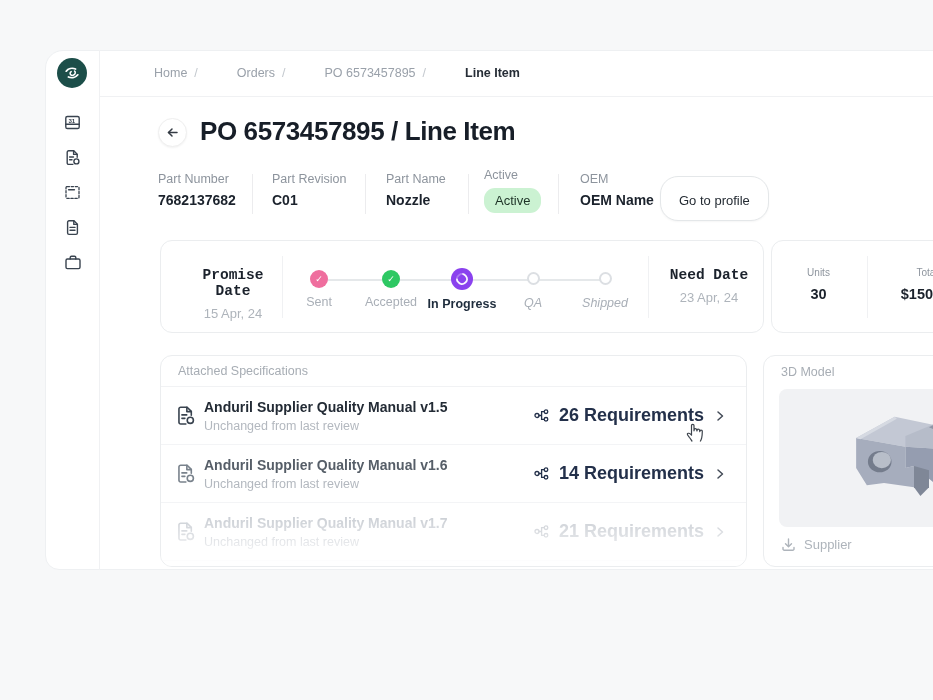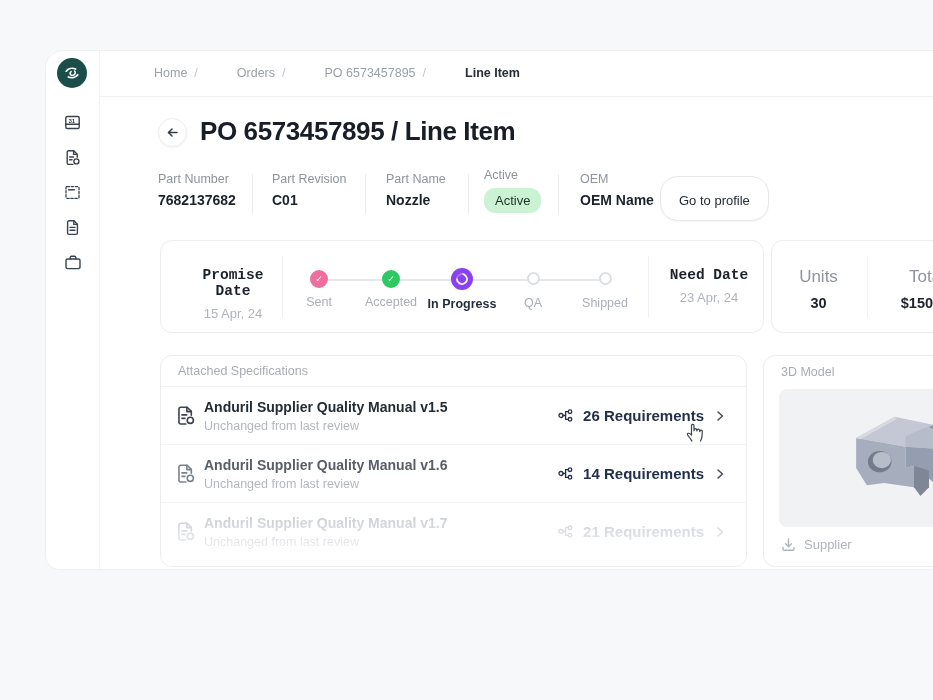--- a/index.html
+++ b/index.html
@@ -59,38 +59,38 @@
   .step { position:absolute; top:29px; width:80px; margin-left:-40px; text-align:center; }
   .step-dot { width:18px; height:18px; border-radius:50%; margin:0 auto; display:flex; align-items:center; justify-content:center;
     color:#fff; font-size:9px; font-weight:700; position:relative; z-index:2; }
   .step-dot.pink  { background:#ef6e9e; }
   .step-dot.green { background:#2ec863; }
   .step-dot.current { width:22px; height:22px; background:#8a41ee; margin-top:-2px; box-shadow:0 0 0 0 rgba(138,65,238,.2); }
   .spinner { width:12px; height:12px; border-radius:50%; border:2.6px solid rgba(255,255,255,.95); border-top-color:rgba(255,255,255,.28); transform:rotate(-40deg); }
   .step-dot.pending { width:13px; height:13px; background:#fff; border:2.5px solid #dcdfe3; margin-top:2px; }
   .step-label { font-size:12.5px; color:#a9afb7; margin-top:7px; }
   .step.current .step-label { color:#1e2c3c; font-weight:700; margin-top:7px; }
-  .step.pending .step-label { margin-top:11px; }
+  .step.pending .step-label { margin-top:11px;font-style:italic; }
 
   
   .sum-col { position:absolute; top:26px; text-align:center; }
-  .sum-label { font-size:17px; color:#8d949d; }
+  .sum-label { font-size:10px; color:#8d949d; }
   .sum-value { font-size:14.5px; font-weight:700; color:#1b222c; margin-top:8px; white-space:nowrap; }
   .sum-div { position:absolute; left:95px; top:15px; width:1px; height:62px; background:#f0f1f3; }
 
   
   .specs-header { height:31px; display:flex; align-items:center; padding-left:17px;
     font-size:12.5px; color:#a7adb4; border-bottom:1px solid #f1f2f4; }
   .spec-row { height:58px; display:flex; align-items:center; padding:0 20px 0 14px; border-bottom:1px solid #f3f4f6; cursor:pointer; }
   .spec-doc-icon { flex:0 0 22px; color:#39434f; margin-right:7px; }
   .spec-texts { flex:1 1 auto; }
   .spec-title { font-size:14px; font-weight:600; color:#232b35; }
   .spec-sub { font-size:12.5px; color:#b3b8bf; margin-top:4px; }
   .spec-req { display:flex; align-items:center; gap:9px; color:#23304a; }
-  .spec-req-text { font-size:15px; font-weight:700; }
+  .spec-req-text { font-size:18px; font-weight:700; }
   .spec-chevron { color:#434b57; margin-left:10px; display:flex; }
   .spec-row.dim .spec-title { color:#565e68; }
   .spec-row.dim .spec-doc-icon { color:#79828c; }
   .spec-row.faded .spec-title, .spec-row.faded .spec-sub, .spec-row.faded .spec-req,
   .spec-row.faded .spec-doc-icon, .spec-row.faded .spec-chevron { color:#c9cdd3; }
   .specs-fade { position:absolute; left:0; right:0; bottom:0; height:52px; pointer-events:none;
     background:linear-gradient(to bottom, rgba(255,255,255,0), rgba(255,255,255,.95)); }
 
   
   .model-header { height:31px; display:flex; align-items:center; padding-left:17px; font-size:12.5px; color:#a7adb4; }

